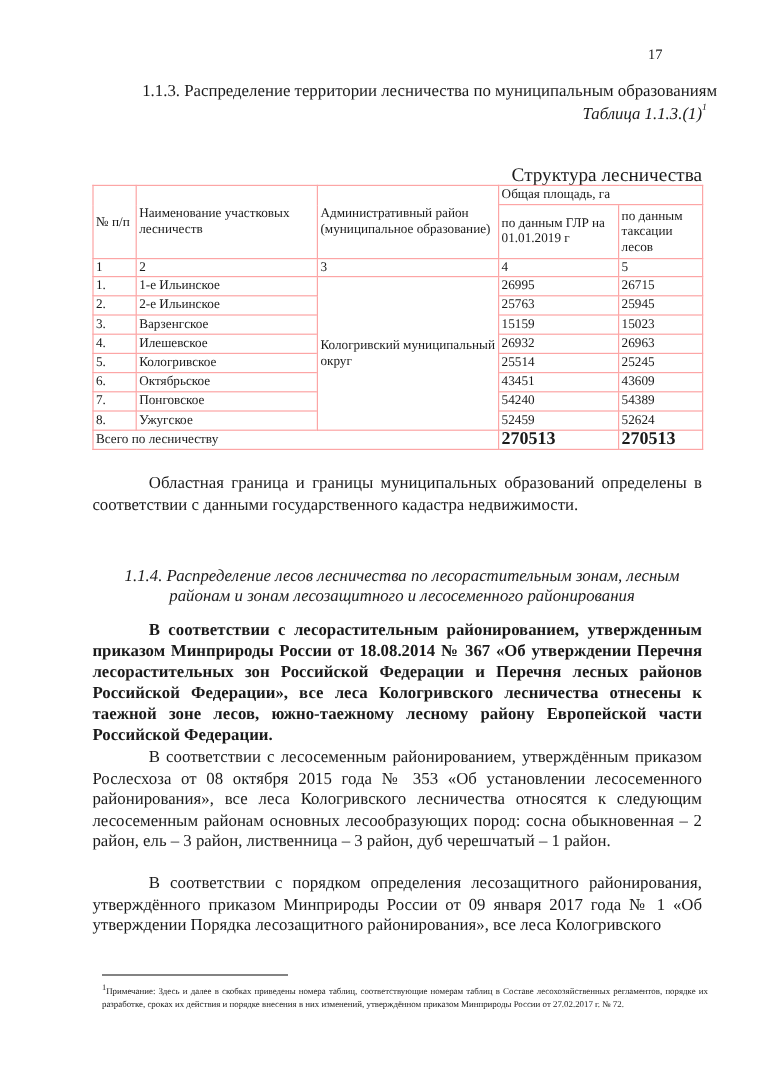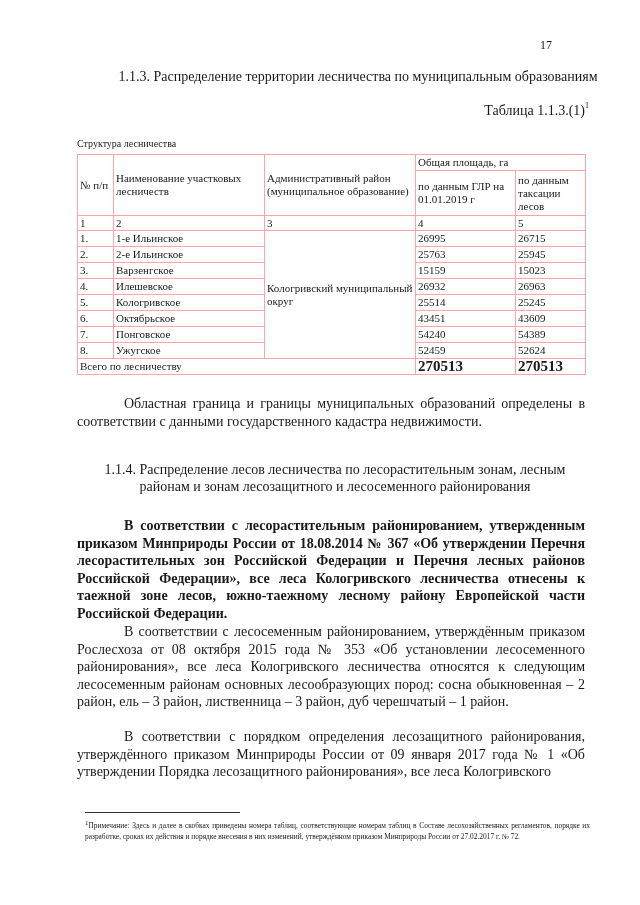--- a/index.html
+++ b/index.html
@@ -11,46 +11,46 @@
   .page-number {
     position: absolute; top: 38px; left: 0; width: 552px;
     text-align: right; font-size: 12px;
   }
   .section-title {
     position: absolute; left: 90px; width: 500px; text-align: center;
     font-size: 14px; line-height: 17px;
   }
   #title-113 { top: 68px; left: 100px; width: 480px; margin-left: 18px; }
   .table-label {
-    position: absolute; top: 101px; right: 51px; font-size: 14px;
+    position: absolute; top: 85px; right: 51px; font-size: 14px; font-style: italic;
   }
   .table-label sup { font-size: 8px; vertical-align: 7px; }
   .table-caption {
     position: absolute; top: 138px; left: 77px; width: 508px;
-    text-align: left; font-size: 10px;
+    text-align: right; font-size: 16px;
   }
   table.forestry {
     position: absolute; top: 154px; left: 77px; width: 508px;
     border-collapse: collapse; font-size: 11px; table-layout: fixed;
   }
   table.forestry td, table.forestry th {
     border: 1px solid #fca5a5; padding: 0 2px; text-align: left;
     font-weight: normal; line-height: 13px; vertical-align: middle;
   }
   table.forestry tr.data td { height: 15px; }
   table.forestry tr.num td { height: 14px; }
   table.forestry tr.total td { height: 15px; }
   table.forestry tr.total td.bold { font-weight: bold; font-size: 15px; }
   .para {
     position: absolute; left: 77px; width: 508px;
     font-size: 14px; line-height: 17.5px; text-align: justify;
   }
   .para .indent { display: inline-block; width: 47px; }
   #para-boundary { top: 395px; font-family: Liberation Serif, serif; }
-  #title-114 { top: 461px; left: 80px; width: 510px; }
+  #title-114 { top: 472px; left: 80px; width: 510px; font-style: italic; }
   #para-1 { top: 517px; font-weight: bold; }
   #para-2 { top: 623px; }
   #para-3 { top: 728px; }
   .footnote-rule {
     position: absolute; top: 812px; left: 85px; width: 155px;
     border-top: 1px solid #333;
   }
   .footnote {
     position: absolute; top: 818px; left: 85px; width: 505px;
     font-size: 7.4px; line-height: 11px; text-align: justify;

